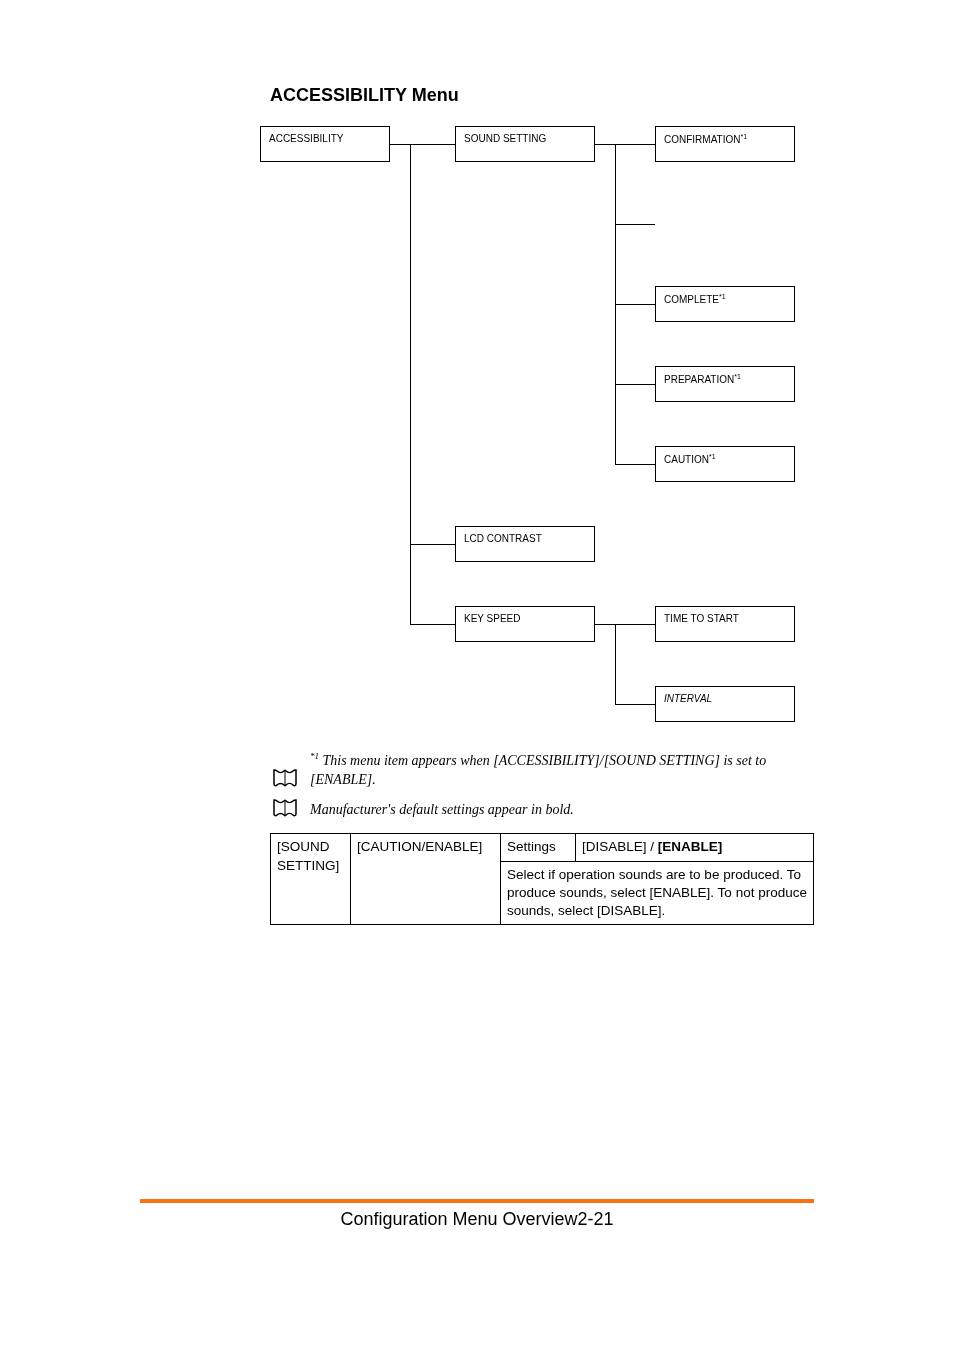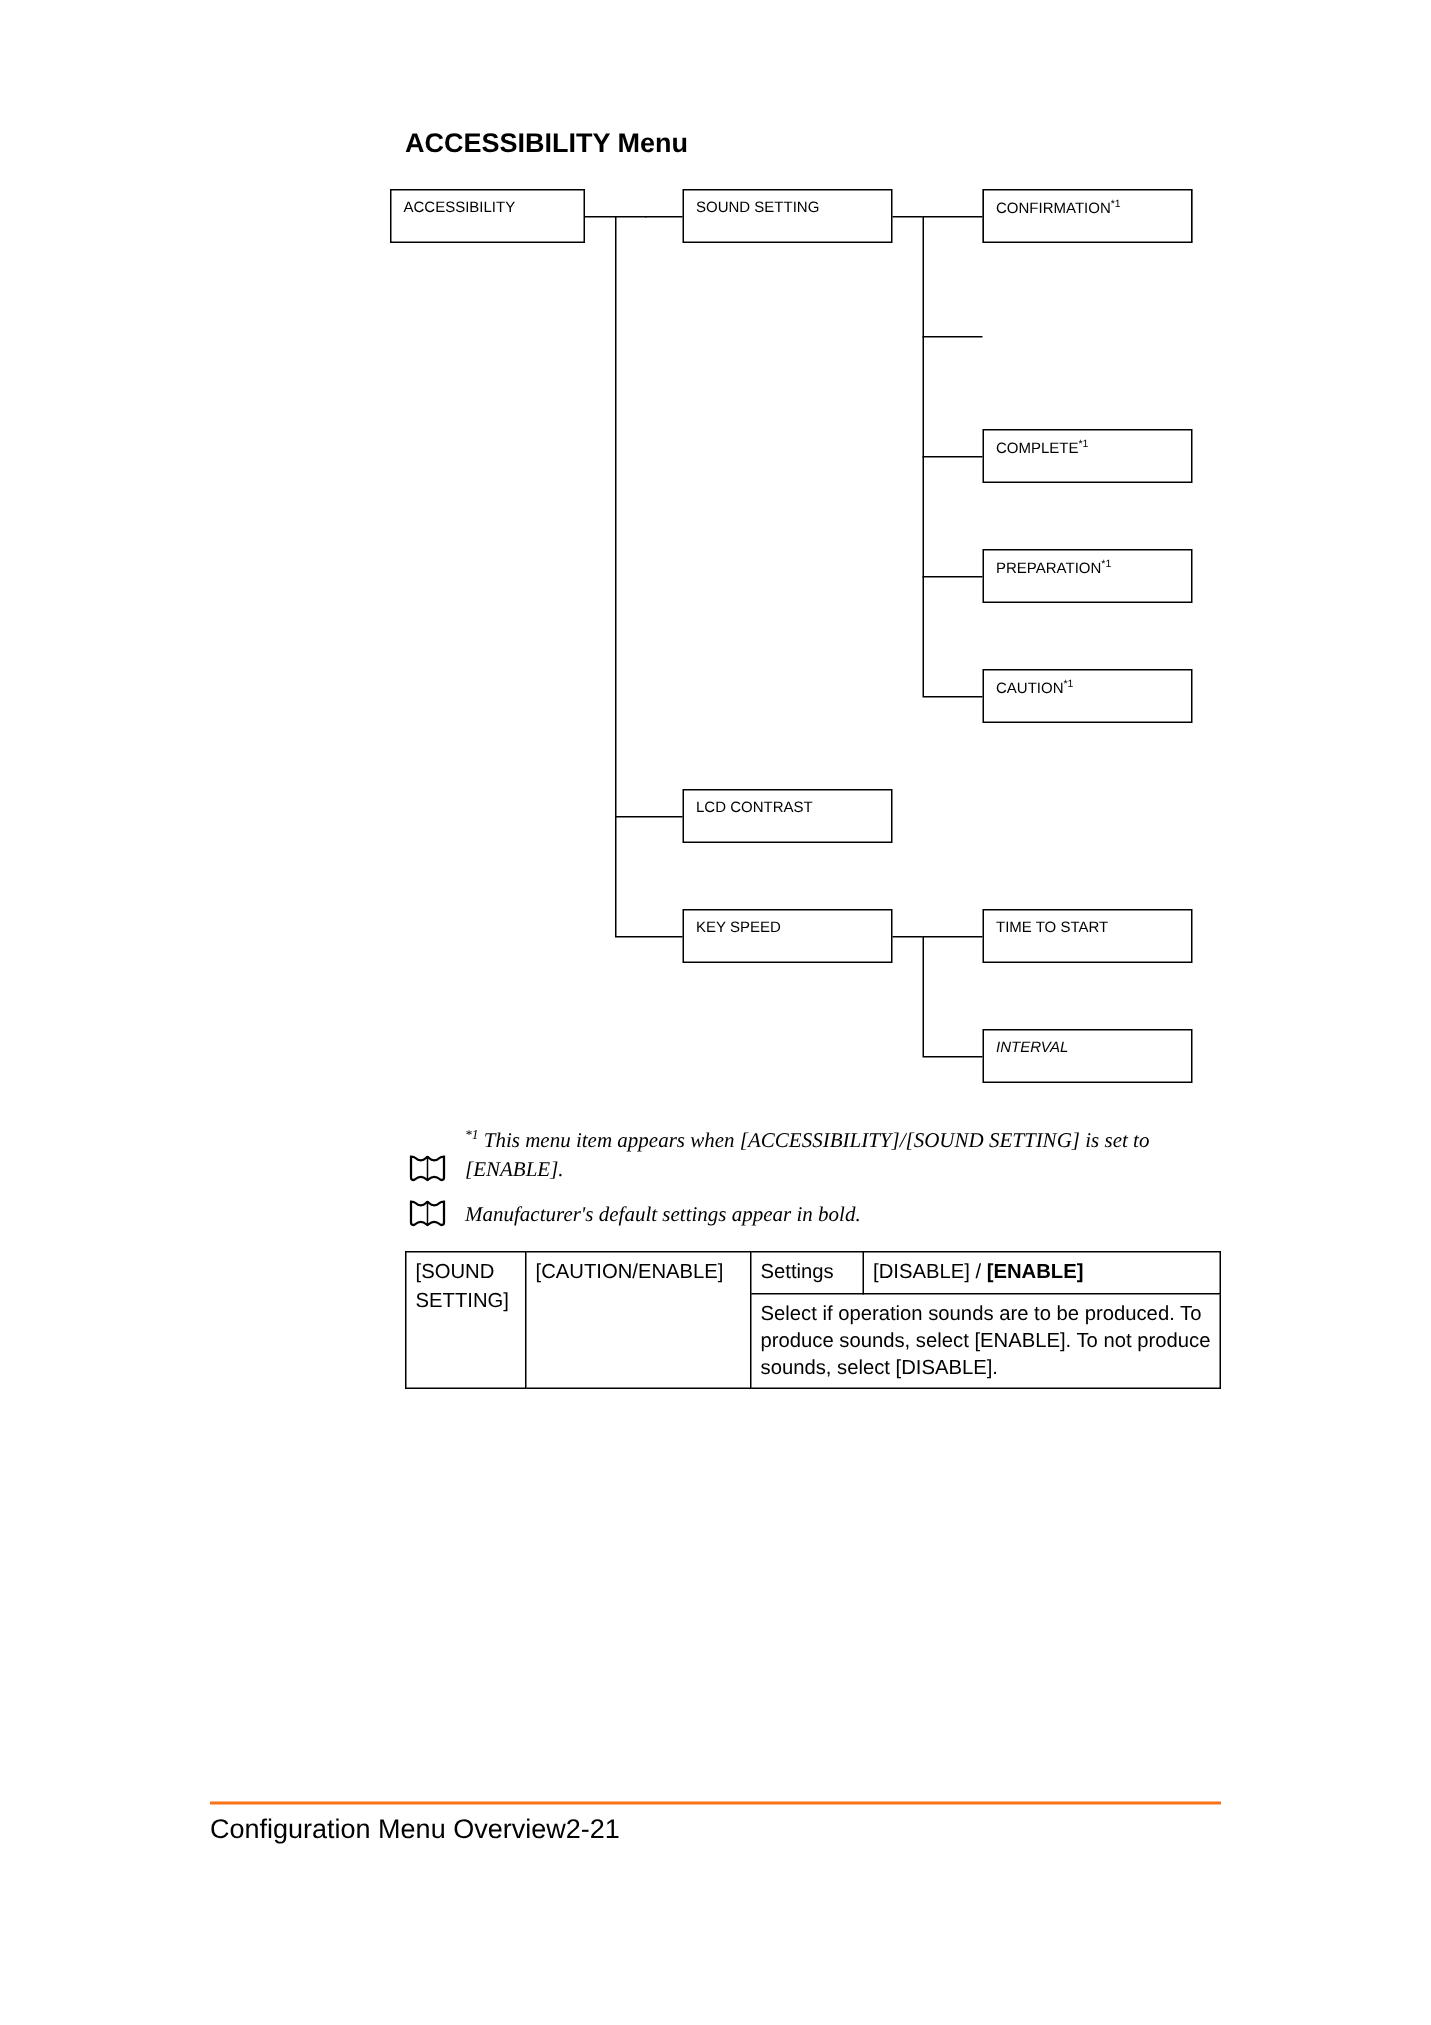--- a/index.html
+++ b/index.html
@@ -16,21 +16,21 @@
   .note-row { display: flex; align-items: flex-end; margin-top: 14px; gap: 10px; }
   .note-icon { flex: 0 0 auto; }
   .note-text { font-style: italic; font-size: 14px; line-height: 1.35; font-family: Georgia, 'Times New Roman', serif; }
   .note-text sup { font-style: italic; font-size: 9px; vertical-align: super; }
 
   table.settings { border-collapse: collapse; width: 100%; margin-top: 14px; font-size: 13.5px; table-layout: fixed; }
   table.settings td { border: 1px solid #000; padding: 4px 6px; vertical-align: top; line-height: 1.35; }
   table.settings td.rb { vertical-align: top; }
   .bold { font-weight: bold; text-align: right; }
 
-  .footer { position: absolute; bottom: 120px; left: 140px; right: 140px; border-top: 2px solid #f97316; padding-top: 6px; display: flex; justify-content: flex-start; font-size: 18px; }
+  .footer { position: absolute; bottom: 120px; left: 140px; right: 140px; border-top: 4px solid #f97316; padding-top: 6px; display: flex; justify-content: center; font-size: 18px; }
 </style>
 </head>
 <body>
 
 <div class="page">
   <div class="title">ACCESSIBILITY Menu</div>
 
   <div class="diagram">
 
     <div class="box" style="left:0; top:0; width:130px;">

